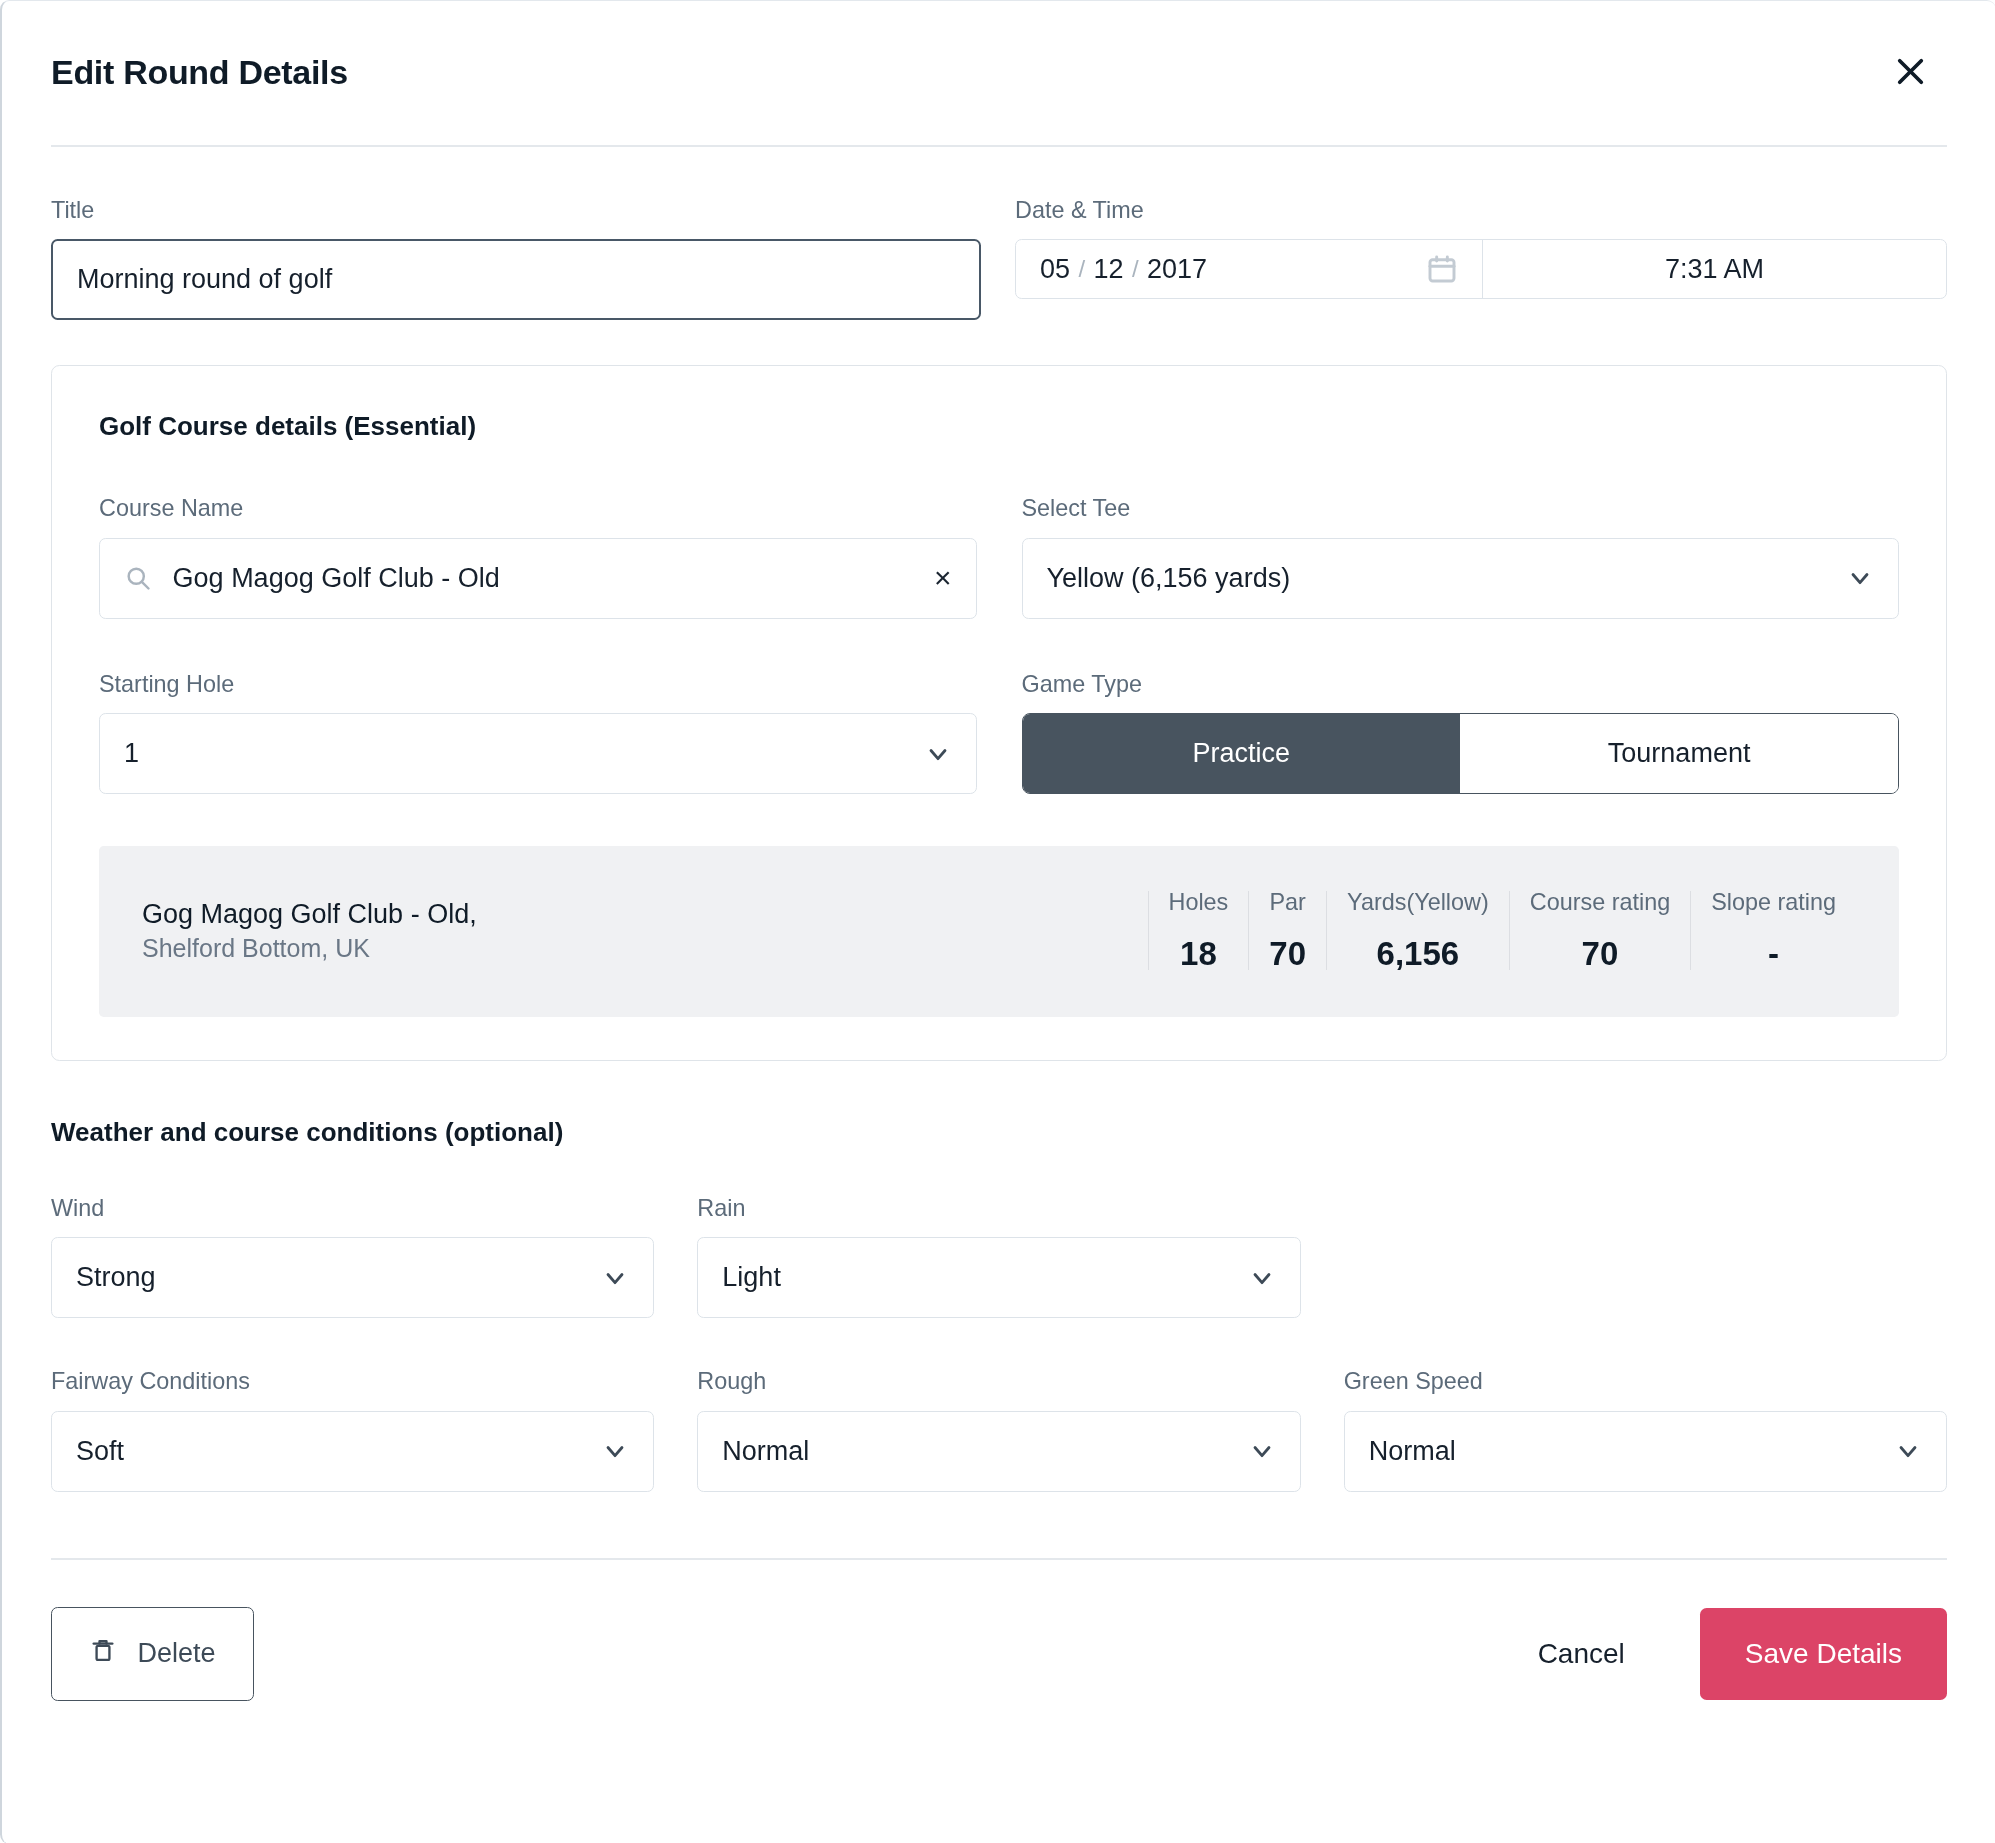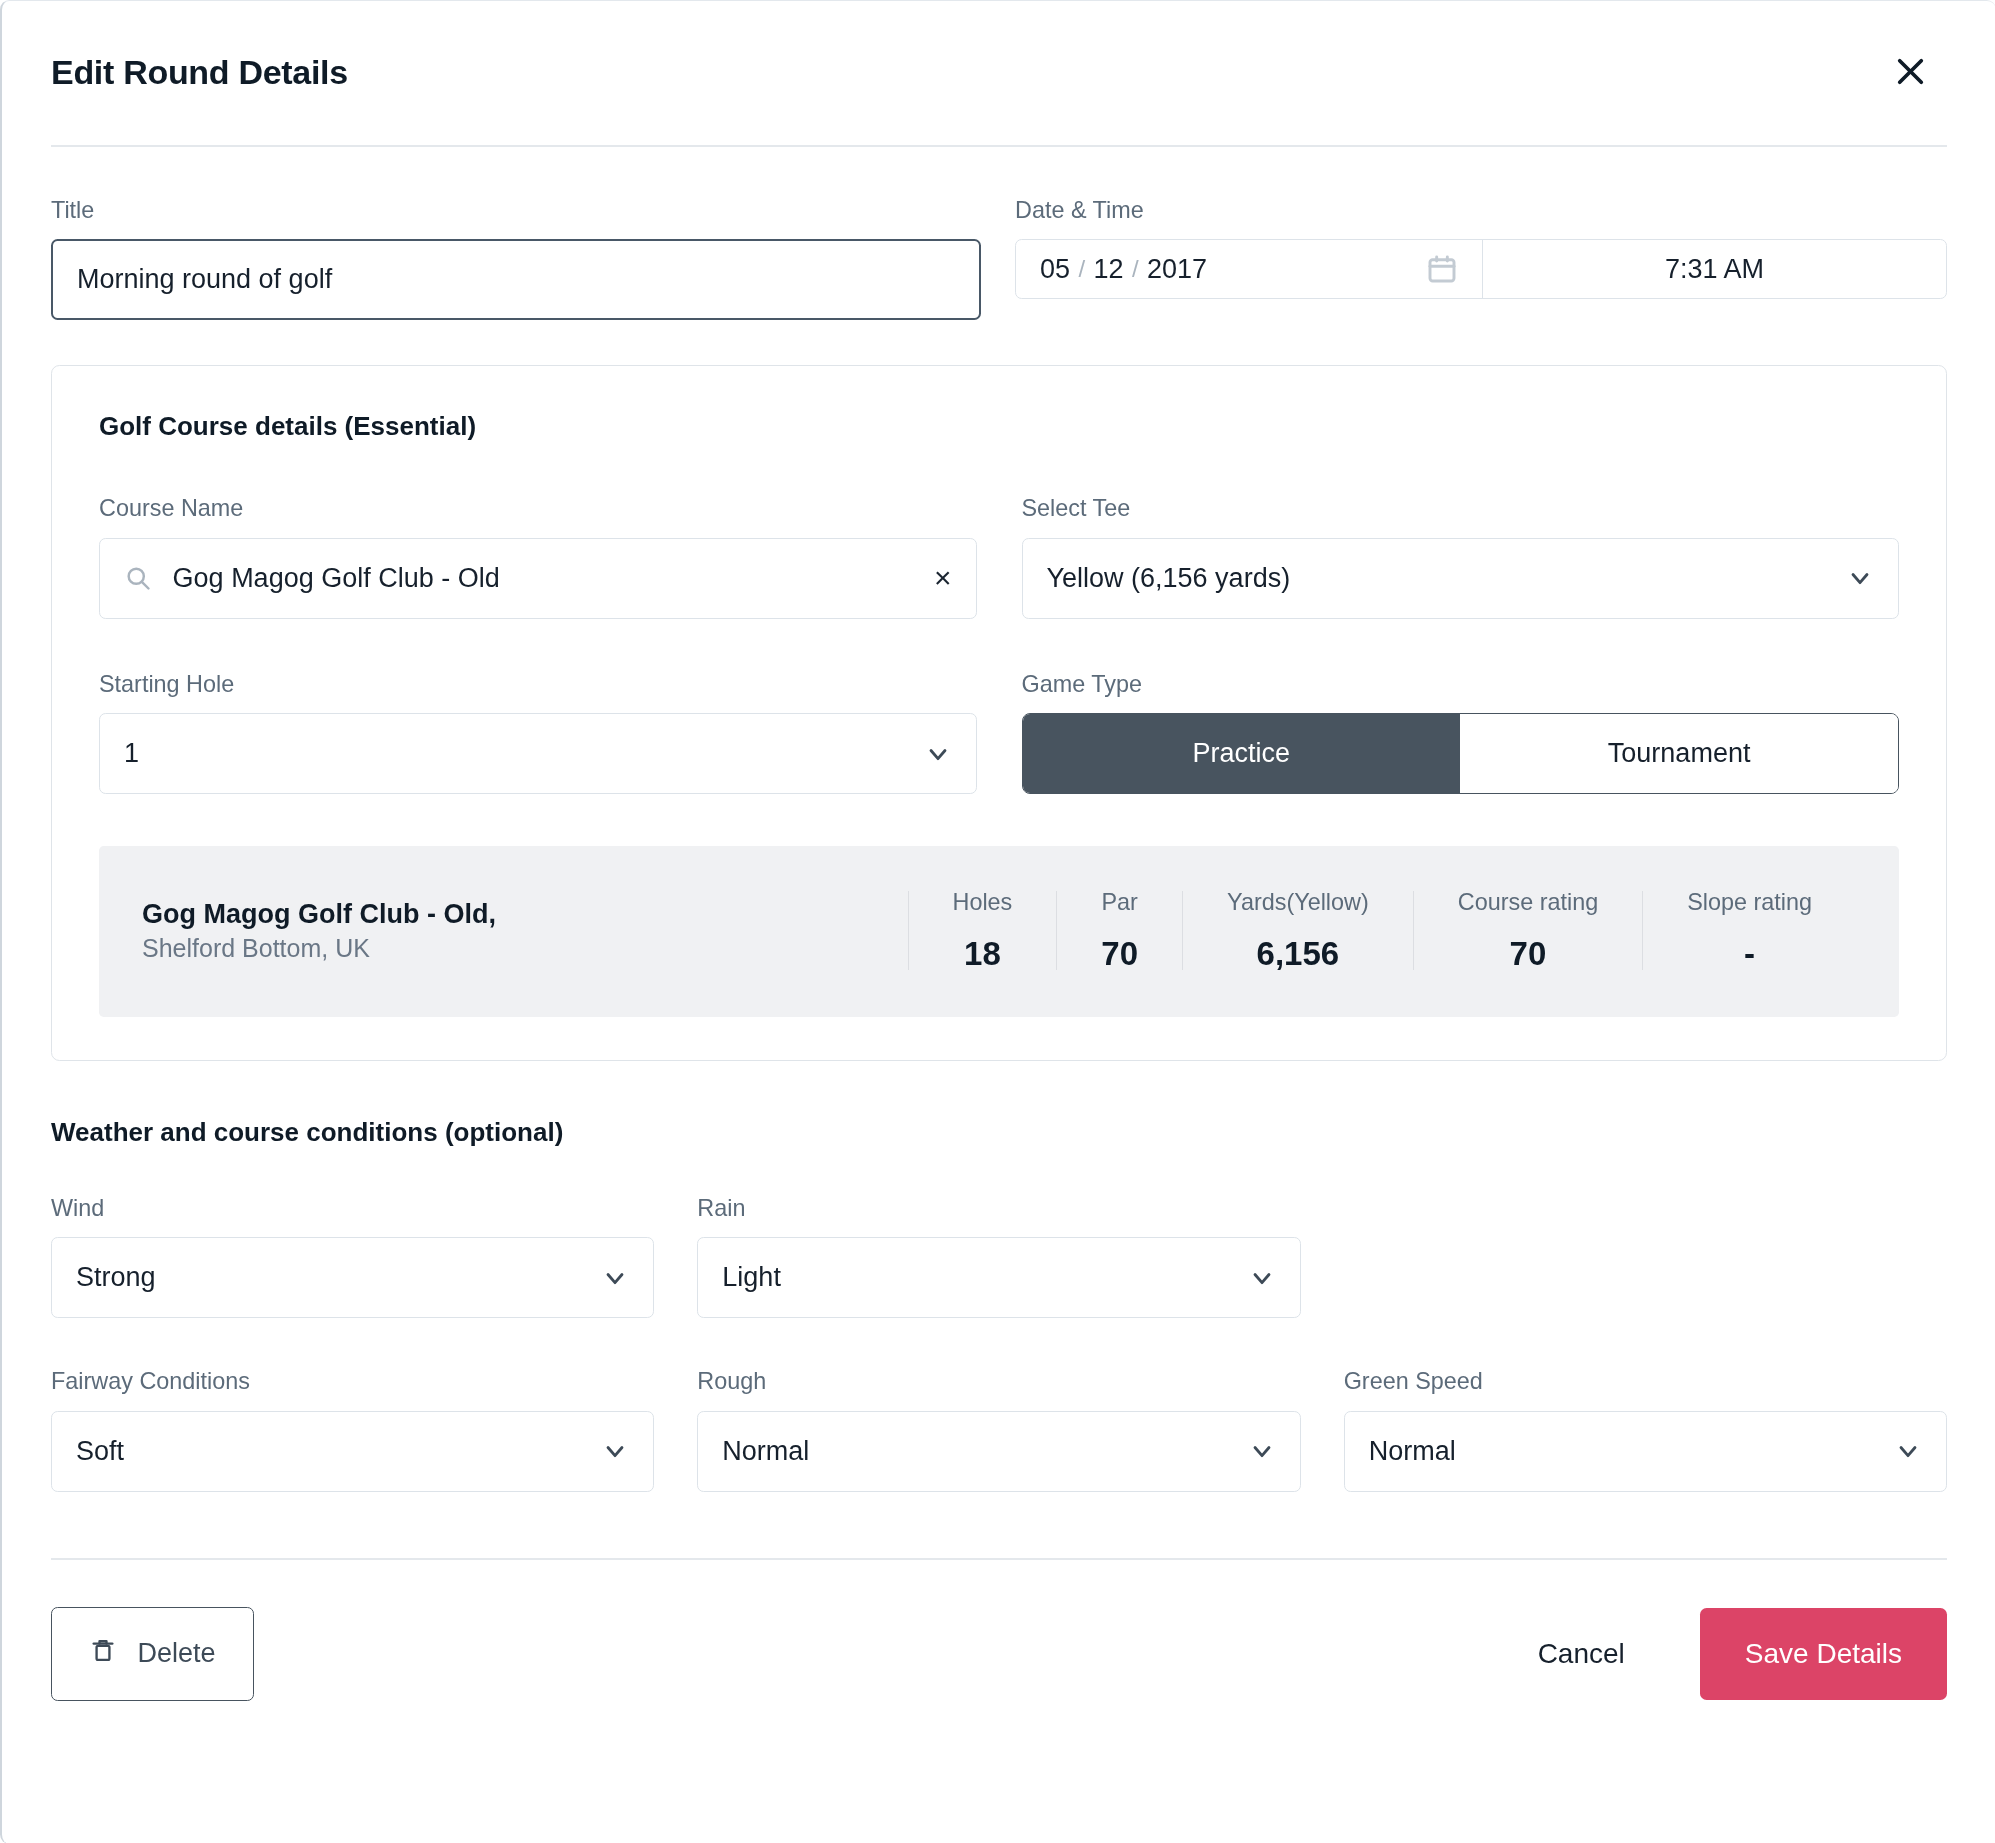--- a/index.html
+++ b/index.html
@@ -189,33 +189,33 @@
   }
   .summary-name {
     flex: 1 1 auto;
     padding-right: 37px;
     display: flex;
     flex-direction: column;
     justify-content: center;
   }
   .summary-name .nm {
     font-size: 27px;
-    font-weight: bold;
+    font-weight: normal;
     color: #0f1b27;
     line-height: 1.34;
   }
   .summary-name .loc {
     font-size: 25px;
     color: #6a7786;
     line-height: 1.34;
   }
   .stat {
     flex: 0 0 auto;
     border-left: 1.9px solid #dcdee2;
-    padding: 0 44px;
+    padding: 0 20px;
     display: flex;
     flex-direction: column;
     align-items: center;
     justify-content: center;
   }
   .stat .stat-label {
     font-size: 23.4px;
     color: #5c6b7a;
     line-height: 1;
     margin-bottom: 22.5px;

